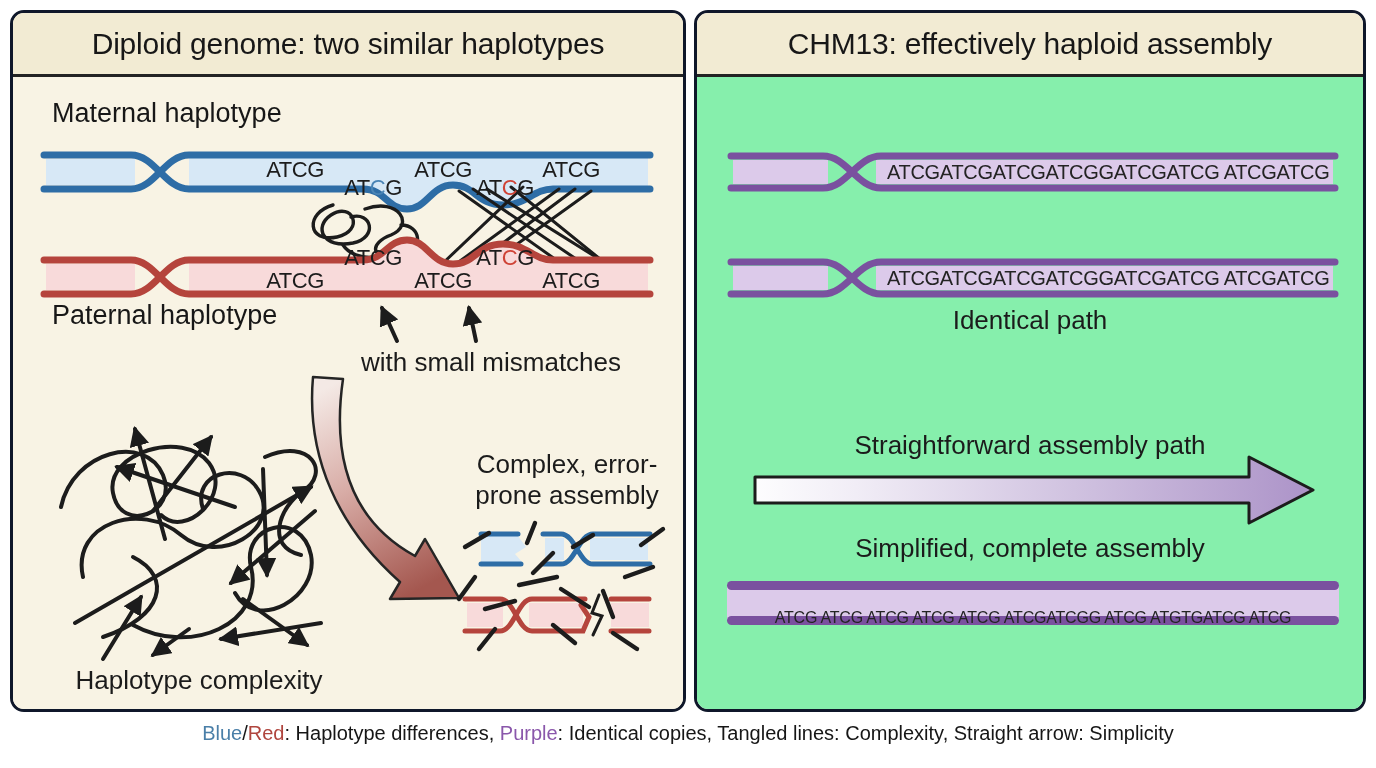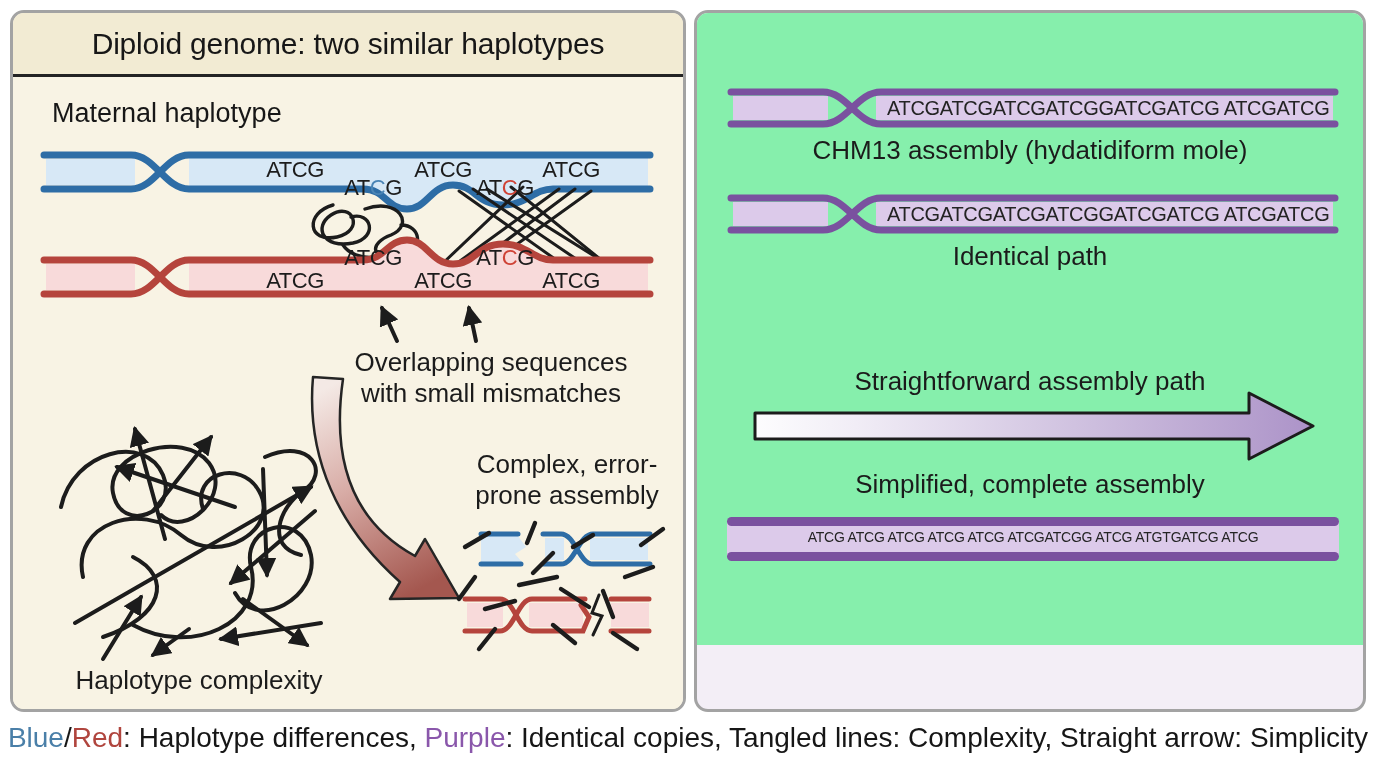--- a/index.html
+++ b/index.html
@@ -1,18 +1,18 @@
 <!DOCTYPE html>
 <html><head>
 <meta charset="utf-8">
 <style>
   html,body{margin:0;padding:0;background:#ffffff;}
   .page{position:relative;width:1376px;height:768px;background:#ffffff;overflow:hidden;
         font-family:"Liberation Sans","DejaVu Sans",sans-serif;color:#1a1a1a;}
-  .panel{position:absolute;top:10px;height:702px;border:3px solid #a3a3a3;border-radius:14px;
+  .panel{position:absolute;top:10px;height:702px;border:3px solid #0f172a;border-radius:14px;
          overflow:hidden;box-sizing:border-box;background:#f8f3e4;}
   .panel-left{left:10px;width:676px;}
   .panel-right{left:694px;width:672px;background:#f3eef6;}
   .panel-header{height:61px;background:#f2ebd3;border-bottom:3px solid #232323;
                 display:flex;align-items:center;justify-content:center;}
   .panel-title{font-size:30px;font-weight:500;letter-spacing:-.2px;color:#171717;}
   .panel-body{position:relative;width:100%;height:calc(100% - 64px);}
   .panel-left .panel-body{background:#f8f3e4;}
   .panel-right .panel-body{background:#86efac;}
   .layer{position:absolute;left:0;top:0;}
@@ -22,23 +22,23 @@
        letter-spacing:-.5px;color:#1c1c1c;white-space:nowrap;}
   .mm-blue{color:#4a84b5;}
   .mm-red{color:#cf4336;}
   .note{position:absolute;text-align:center;font-size:26px;font-weight:500;line-height:31px;color:#1b1b1b;}
   .rlabel{position:absolute;left:0;width:100%;text-align:center;font-size:26px;font-weight:500;color:#1b1b1b;}
   .ribbon-seq{position:absolute;text-align:center;font-size:20px;font-weight:500;
               letter-spacing:-.3px;color:#242424;white-space:nowrap;}
   .bar{position:absolute;left:30px;top:504px;width:612px;height:44px;background:#dccaea;border-radius:6px;}
   .bar-stripe{position:absolute;left:0;width:100%;height:9px;background:#7a519f;border-radius:5px;}
   .bar-stripe.top{top:0;} .bar-stripe.bottom{bottom:0;}
-  .bar-seq{position:absolute;left:0;top:12px;width:100%;text-align:center;font-size:14px;
+  .bar-seq{position:absolute;left:0;top:28px;width:100%;text-align:center;font-size:16px;
            font-weight:500;letter-spacing:-.2px;color:#242424;white-space:nowrap;}
-  .legend{position:absolute;left:0;top:722px;width:100%;text-align:center;font-size:28px;
+  .legend{position:absolute;left:0;top:722px;width:100%;text-align:center;font-size:20px;
           font-weight:500;color:#161616;white-space:nowrap;}
   .legend .lg-blue{color:#4a7fa8;} .legend .lg-red{color:#b0453e;} .legend .lg-purple{color:#8a57ab;}
 </style>
 </head>
 <body>
 
 <div class="page">
 
   <div class="panel panel-left">
     <div class="panel-header">
@@ -150,48 +150,51 @@
           <line x1="628" y1="468" x2="650" y2="452"></line>
           <line x1="540" y1="548" x2="562" y2="566"></line>
           <line x1="482" y1="552" x2="466" y2="572"></line>
           <line x1="600" y1="556" x2="624" y2="572"></line>
           <line x1="520" y1="496" x2="540" y2="476"></line>
           <line x1="560" y1="470" x2="580" y2="458"></line>
         </g>
       </svg>
 
       <div class="lbl side-label" style="left:27px;top:21px">Maternal haplotype</div>
+      <div class="lbl side-label" style="left:27px;top:223px">Paternal haplotype</div>
 
       <div class="seq" style="left:243px;top:80px"><span>AT</span><span>C</span><span>G</span></div>
       <div class="seq" style="left:321px;top:98px"><span>AT</span><span class="mm-blue">C</span><span>G</span></div>
       <div class="seq" style="left:391px;top:80px"><span>AT</span><span>C</span><span>G</span></div>
       <div class="seq" style="left:453px;top:98px"><span>AT</span><span class="mm-red">C</span><span>G</span></div>
       <div class="seq" style="left:519px;top:80px"><span>AT</span><span>C</span><span>G</span></div>
 
       <div class="seq" style="left:243px;top:191px"><span>AT</span><span>C</span><span>G</span></div>
       <div class="seq" style="left:321px;top:168px"><span>AT</span><span>C</span><span>G</span></div>
       <div class="seq" style="left:391px;top:191px"><span>AT</span><span>C</span><span>G</span></div>
       <div class="seq" style="left:453px;top:168px"><span>AT</span><span class="mm-red">C</span><span>G</span></div>
       <div class="seq" style="left:519px;top:191px"><span>AT</span><span>C</span><span>G</span></div>
 
       <div class="note" style="left:318px;top:270px;width:320px">
-        <div>Overlapping sequences</div>
         <div>with small mismatches</div>
       </div>
 
       <div class="note" style="left:424px;top:372px;width:260px">
         <div>Complex, error-</div>
         <div>prone assembly</div>
       </div>
 
       <div class="note" style="left:36px;top:588px;width:300px">Haplotype complexity</div>
     </div>
   </div>
 
   <div class="panel panel-right">
+    <div class="panel-header">
+      <div class="panel-title">CHM13: effectively haploid assembly</div>
+    </div>
     <div class="panel-body">
 
       <svg class="layer" width="670" height="638" viewBox="0 0 670 638">
         <defs>
           <linearGradient id="purgrad" gradientUnits="userSpaceOnUse" x1="58" y1="0" x2="616" y2="0">
             <stop offset="0" stop-color="#fdfdfe"></stop>
               <stop offset="0.18" stop-color="#f1edf6"></stop>
             <stop offset="1" stop-color="#ac93c8"></stop>
           </linearGradient>
         </defs>
@@ -207,21 +210,20 @@
           <rect x="36" y="189" width="95" height="24" fill="#dccaea"></rect>
           <rect x="179" y="189" width="457" height="24" fill="#dccaea"></rect>
           <path d="M34,185 H126 C150,185 160,217 184,217 H638" fill="none" stroke="#7a519f" stroke-width="7"></path>
           <path d="M34,217 H126 C150,217 160,185 184,185 H638" fill="none" stroke="#7a519f" stroke-width="7"></path>
         </g>
 
         <path d="M58,400 H552 V380 L616,413 L552,446 V426 H58 Z" fill="url(#purgrad)" stroke="#1c1c1c" stroke-width="3" stroke-linejoin="round"></path>
       </svg>
 
       <div class="ribbon-seq" style="left:190px;top:84px;width:440px">ATCGATCGATCGATCGGATCGATCG ATCGATCG</div>
-      <div class="rlabel" style="top:122px">CHM13 assembly (hydatidiform mole)</div>
 
       <div class="ribbon-seq" style="left:190px;top:190px;width:440px">ATCGATCGATCGATCGGATCGATCG ATCGATCG</div>
       <div class="rlabel" style="top:228px">Identical path</div>
 
       <div class="rlabel" style="top:456px">Simplified, complete assembly</div>
 
       <div class="rlabel" style="top:353px">Straightforward assembly path</div>
 
       <div class="bar">
         <div class="bar-stripe top"></div>

